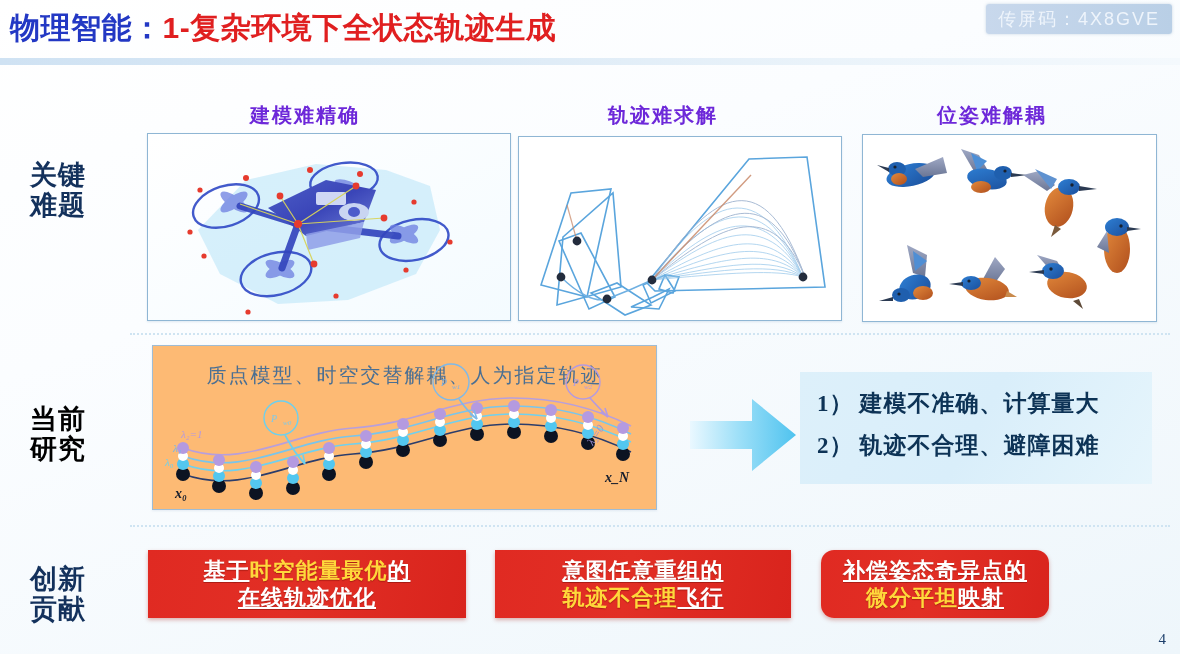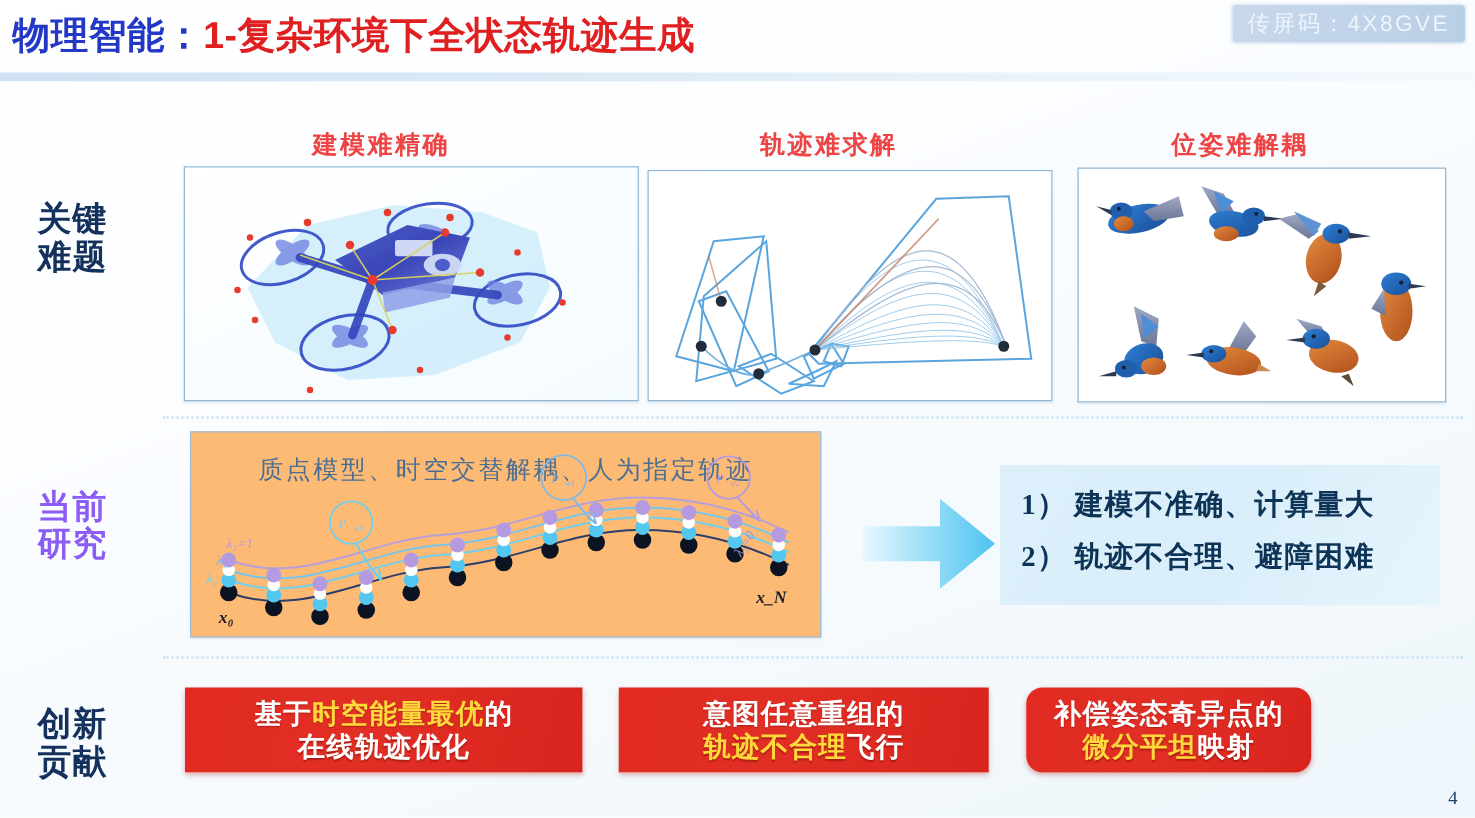--- a/index.html
+++ b/index.html
@@ -26,32 +26,32 @@
   #title-rule{
     position:absolute;left:0;top:58px;width:1180px;height:7px;
     background:linear-gradient(90deg,#cfe2f3 0%,#dceaf6 40%,#eaf3fa 70%,#f4f9fd 100%);
   }
   
   .row-label{
     position:absolute;left:30px;width:100px;text-align:left;
     font-size:27px;font-weight:bold;line-height:1.12;letter-spacing:1px;
   }
   #label-key{top:160px;color:#13315c;}
-  #label-cur{top:390px;color:#8b5cf6;}
+  #label-cur{top:404px;color:#000000;}
   #label-inn{top:564px;color:#13315c;}
   
   .divider{
     position:absolute;left:130px;width:1040px;height:0;
     border-top:2px dotted #cfe4f2;
   }
   #divider-1{top:333px;}
   #divider-2{top:525px;}
   
   .col-head{
-    position:absolute;font-size:20px;font-weight:bold;color:#ef4444;
+    position:absolute;font-size:20px;font-weight:bold;color:#6d28d9;
     letter-spacing:2px;white-space:nowrap;
   }
   #head-0{left:250px;top:102px;}
   #head-1{left:608px;top:102px;}
   #head-2{left:937px;top:102px;}
   
   .pic-box{
     position:absolute;border:1px solid #8fb6d4;background:#ffffff;
     box-shadow:0 1px 2px rgba(140,170,200,.25);overflow:hidden;
   }
@@ -89,21 +89,21 @@
     display:flex;flex-direction:column;align-items:center;justify-content:center;
     box-shadow:0 2px 4px rgba(170,40,30,.35);
   }
   #red-0{left:148px;width:318px;}
   #red-1{left:495px;width:296px;justify-content:center;}
   #red-2{left:821px;width:228px;border-radius:13px;}
   .red-line{
     font-size:22px;font-weight:bold;line-height:1.24;letter-spacing:1px;
     white-space:nowrap;text-shadow:0 1px 1px rgba(110,10,5,.45);
   }
-  .w{color:#ffffff;}
+  .w{color:#ffffff;text-decoration:underline;}
   .y{color:#ffd83b;}
   
   #page-number{
     position:absolute;right:14px;bottom:6px;
     font-size:15px;color:#1d3f6b;font-family:"Liberation Serif",serif;
   }
 </style>
 </head>
 <body>
 

